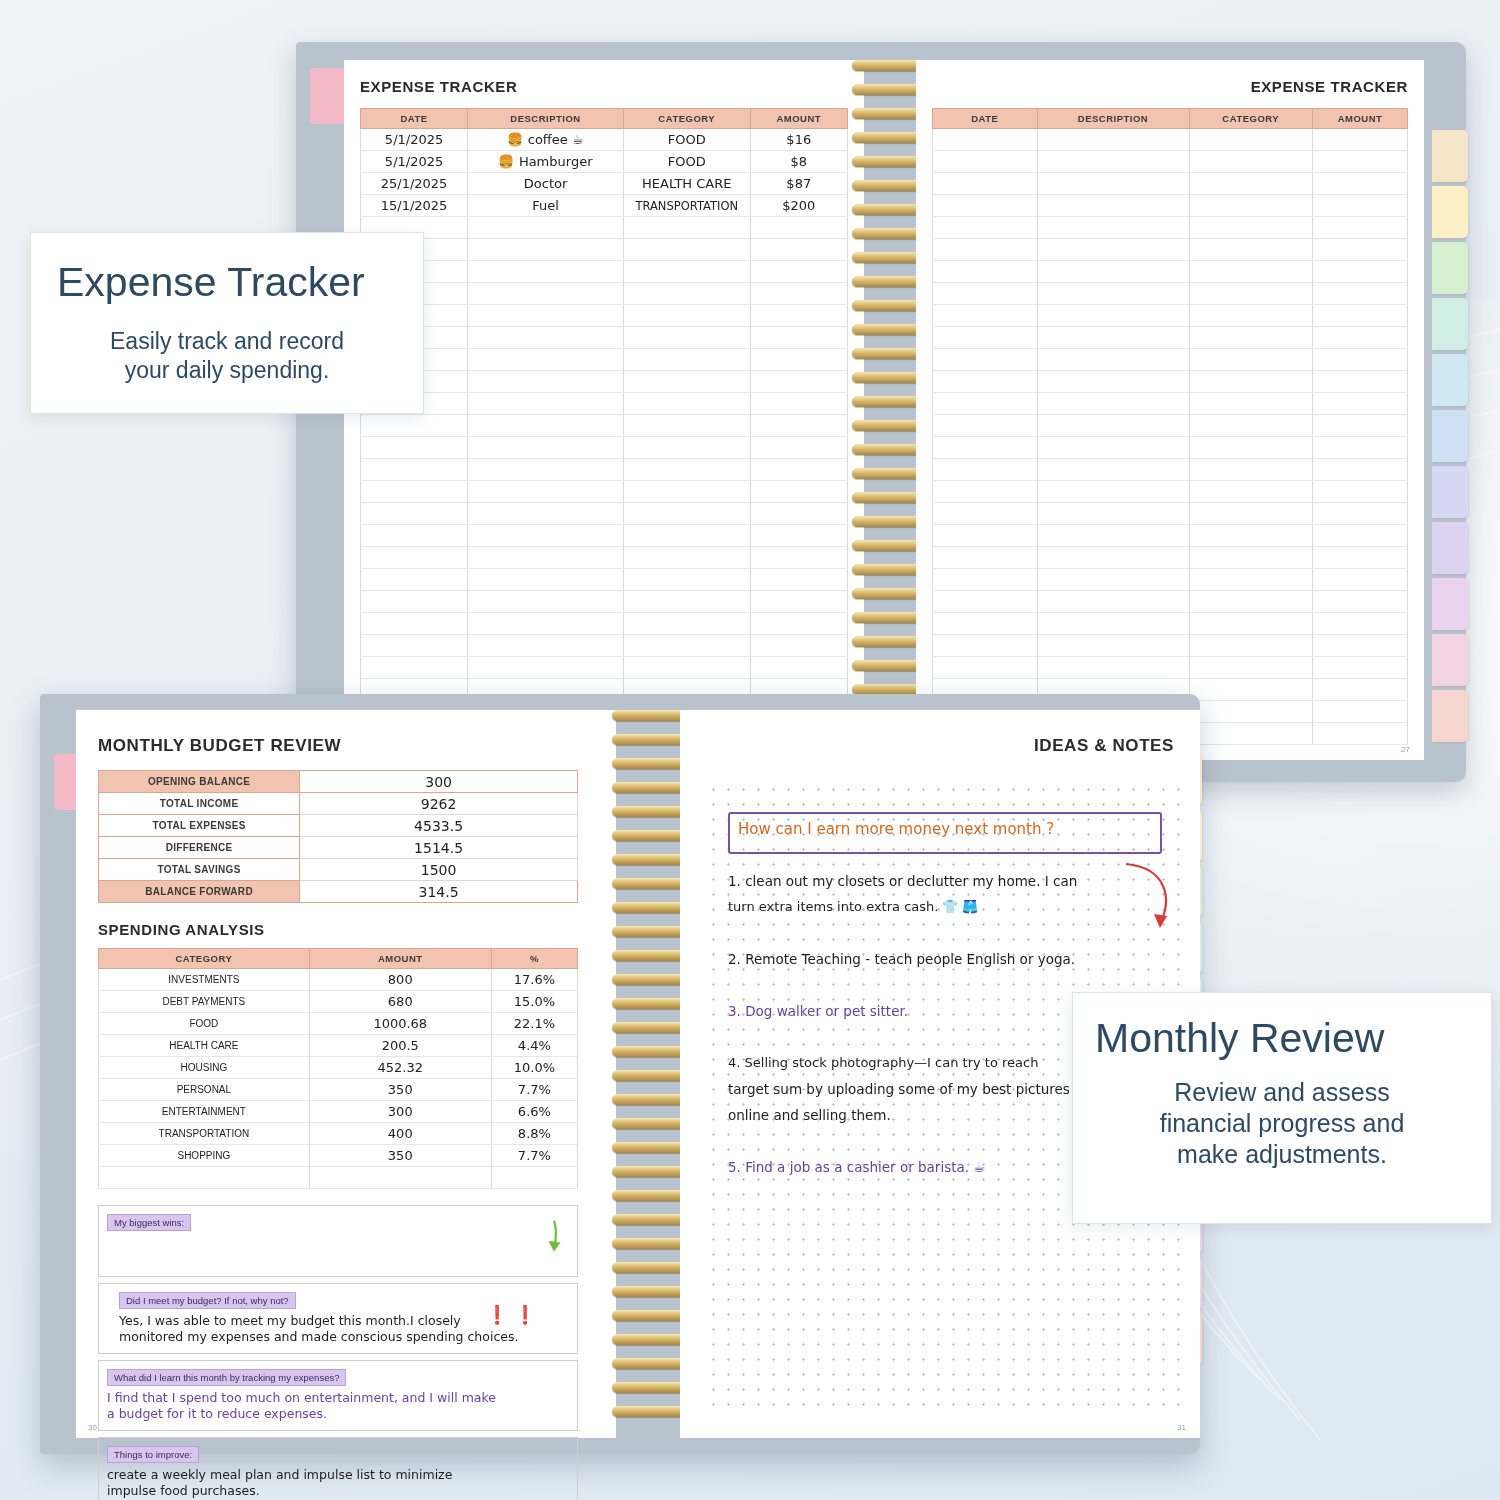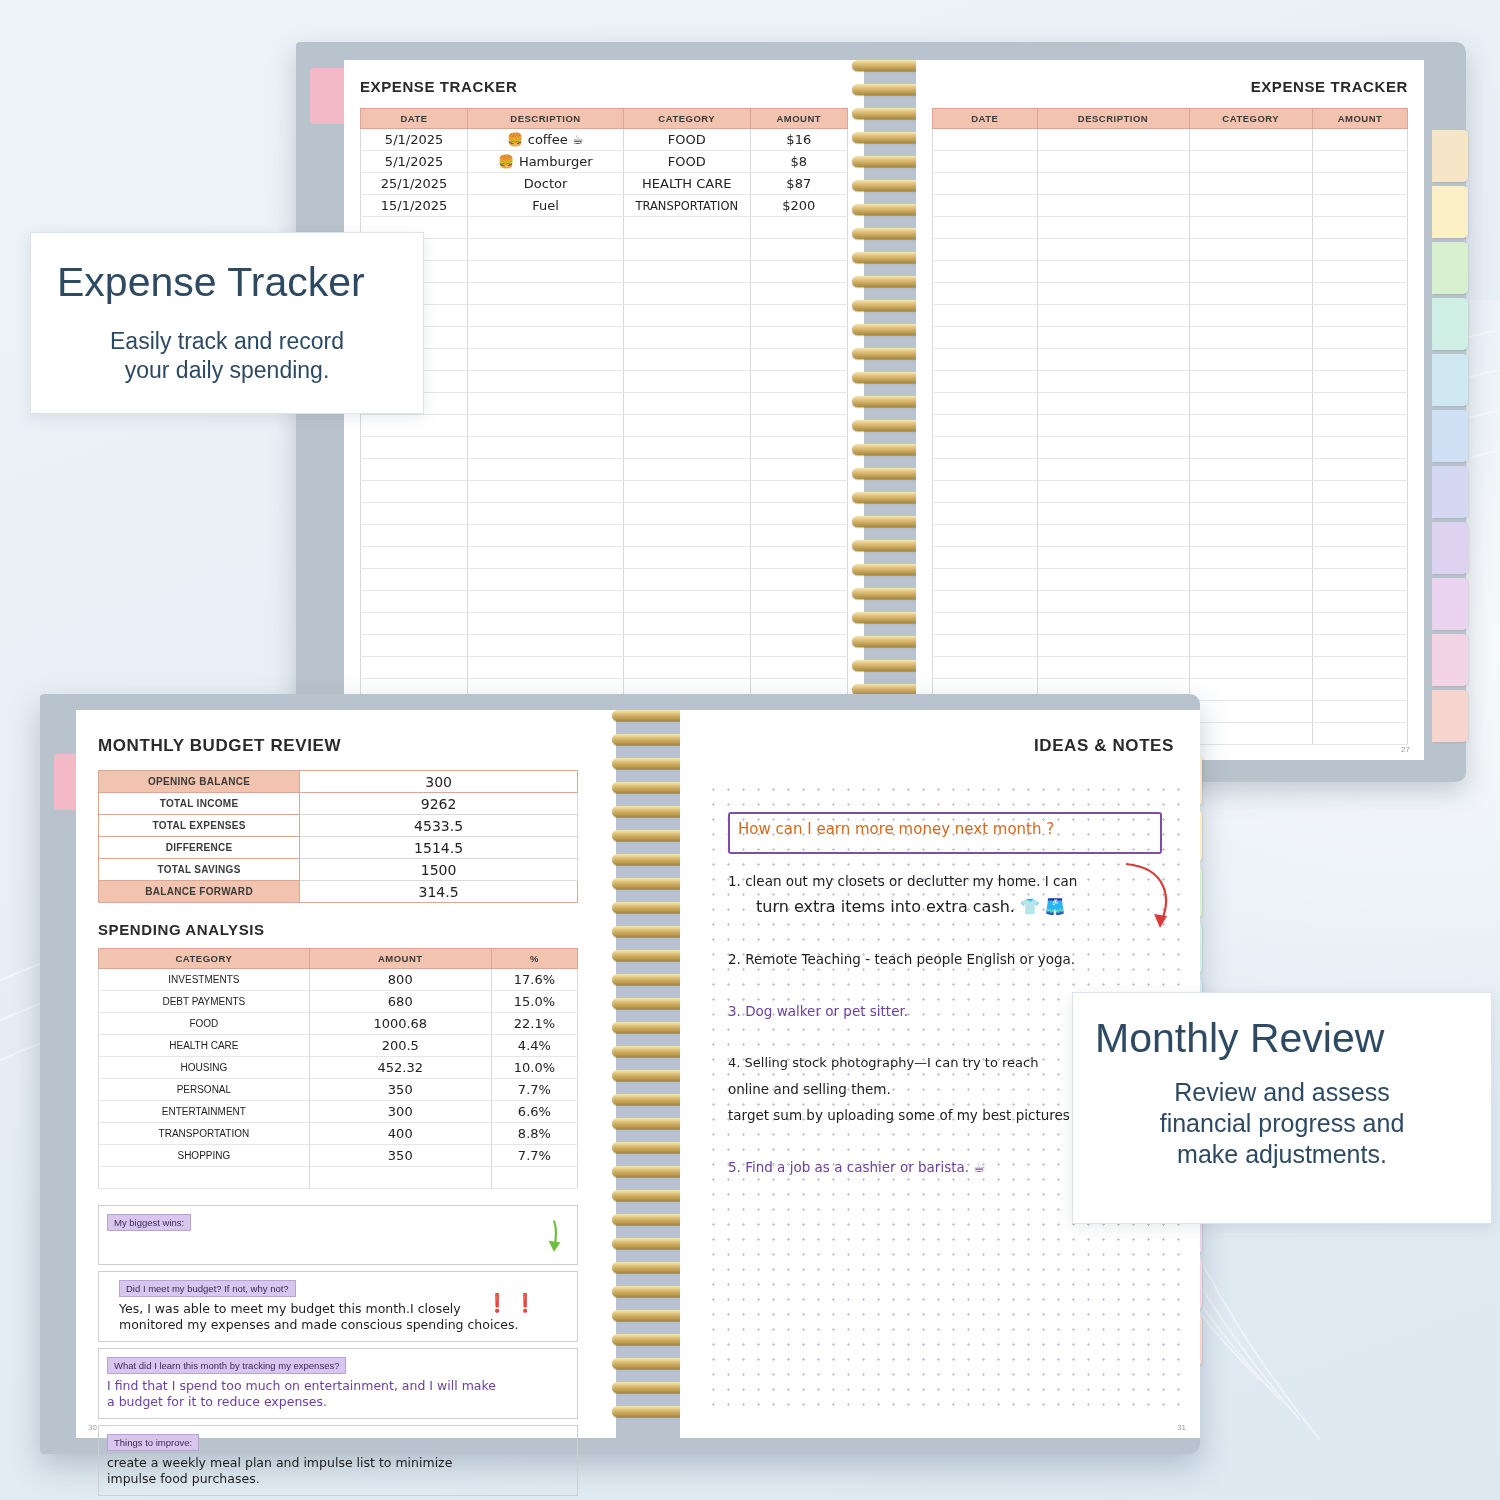--- a/index.html
+++ b/index.html
@@ -623,21 +623,21 @@
             </tr>
             <tr>
               <td></td>
               <td></td>
               <td></td>
             </tr>
           </tbody>
       </table>
 
       <div id="reflections" style="margin-top:16px;width:480px;">
-          <div class="sa-box" style="position: relative; padding: 6px 8px 0; margin-bottom: 6px; min-height: 52px;"><span class="lbl">My biggest wins:</span><svg viewBox="0 0 24 40" width="22" height="38" style="position: absolute; right: 12px; top: 12px;">
+          <div class="sa-box" style="position: relative; padding: 6px 8px 12px; margin-bottom: 6px; min-height: 52px;"><span class="lbl">My biggest wins:</span><svg viewBox="0 0 24 40" width="22" height="38" style="position: absolute; right: 12px; top: 12px;">
               <path d="M12,2 C16,14 14,24 12,32" stroke="#6fbf3f" stroke-width="2.4" fill="none"></path>
               <path d="M12,36 L6,24 L19,26 Z" fill="#6fbf3f"></path>
             </svg></div>
           <div class="sa-box" style="position: relative; padding: 6px 20px 8px; margin-bottom: 6px; min-height: 44px;"><span class="lbl">Did I meet my budget? If not, why not?</span><div class="note hand" style="color: rgb(29, 29, 29); margin-top: 4px;">
               <div>Yes, I was able to meet my budget this month.I closely</div>
               <div>monitored my expenses and made conscious spending choices.</div>
             </div><div style="position: absolute; right: 34px; top: 20px; color: rgb(224, 59, 59); font-size: 18px; letter-spacing: 6px;">❗❗</div></div>
           <div class="sa-box" style="position: relative; padding: 6px 8px 8px; margin-bottom: 6px; min-height: 44px;"><span class="lbl">What did I learn this month by tracking my expenses?</span><div class="note hand" style="color: rgb(107, 63, 160); margin-top: 4px;">
               <div>I find that I spend too much on entertainment, and I will make</div>
               <div>a budget for it to reduce expenses.</div>
@@ -694,32 +694,32 @@
     <div style="position:absolute;left:58px;top:110px;width:420px;font-size:15px;color:#d2691e;font-family:'DejaVu Sans',sans-serif;">How can I earn more money next month ?</div>
 
     <svg style="position:absolute;left:440px;top:148px;" width="60" height="80" viewBox="0 0 60 80">
       <path d="M6,6 C48,10 52,42 40,66" stroke="#d93b3b" stroke-width="2.2" fill="none"></path>
       <path d="M40,70 L34,56 L47,58 Z" fill="#d93b3b"></path>
     </svg>
 
     <div id="ideas-list" style="position:absolute;left:48px;top:158px;width:430px;">
         <div style="margin-bottom: 26px;">
           <div class="hand" style="font-size: 13.5px; line-height: 26px; color: rgb(29, 29, 29);">1. clean out my closets or declutter my home. I can</div>
-          <div class="hand" style="font-size: 16px; line-height: 26px; color: rgb(29, 29, 29); margin-left: 28px;">turn extra items into extra cash.  👕 🩳</div>
+          <div class="hand" style="font-size: 13px; line-height: 26px; color: rgb(29, 29, 29);">turn extra items into extra cash.  👕 🩳</div>
         </div>
         <div style="margin-bottom: 26px;">
           <div class="hand" style="font-size: 13.5px; line-height: 26px; color: rgb(29, 29, 29);">2. Remote Teaching - teach people English or yoga.</div>
         </div>
         <div style="margin-bottom: 26px;">
           <div class="hand" style="font-size: 13.5px; line-height: 26px; color: rgb(107, 63, 160);">3. Dog walker or pet sitter.</div>
         </div>
         <div style="margin-bottom: 26px;">
           <div class="hand" style="font-size: 13px; line-height: 26px; color: rgb(29, 29, 29);">4. Selling stock photography—I can try to reach</div>
+          <div class="hand" style="font-size: 13.5px; line-height: 26px; color: rgb(29, 29, 29);">target sum by uploading some of my best pictures</div>
           <div class="hand" style="font-size: 13.5px; line-height: 26px; color: rgb(29, 29, 29);">online and selling them.</div>
-          <div class="hand" style="font-size: 13.5px; line-height: 26px; color: rgb(29, 29, 29);">target sum by uploading some of my best pictures</div>
         </div>
         <div style="margin-bottom: 26px;">
           <div class="hand" style="font-size: 13.5px; line-height: 26px; color: rgb(107, 63, 160);">5. Find a job as a cashier or barista.  ☕</div>
         </div>
       </div>
 
     <div style="position:absolute;right:14px;bottom:6px;font-size:8px;color:#9aa0a6;">31</div>
   </div>
 </div>
 

